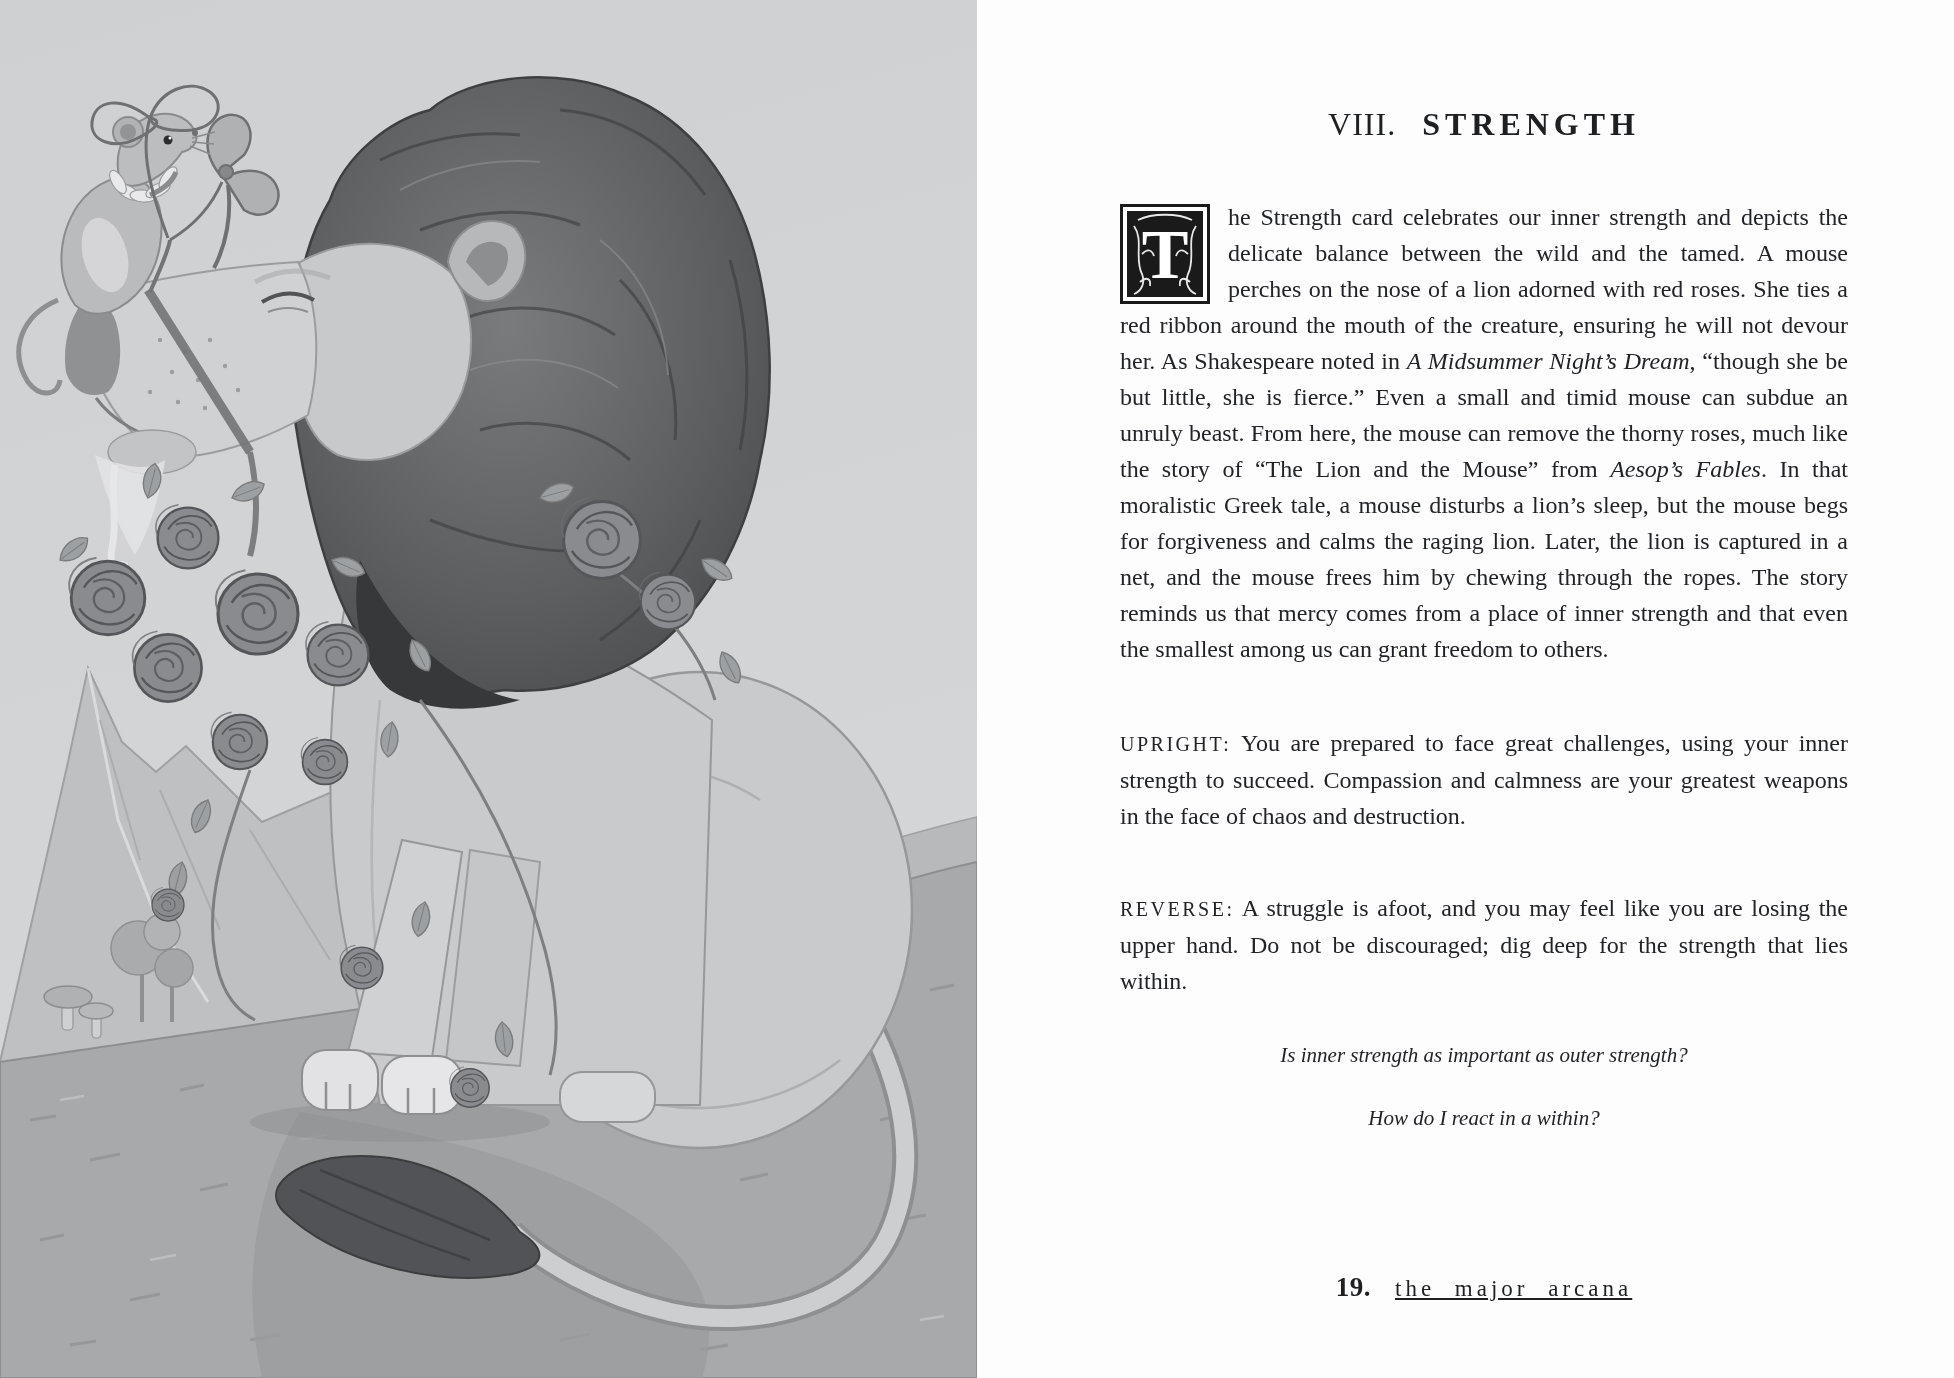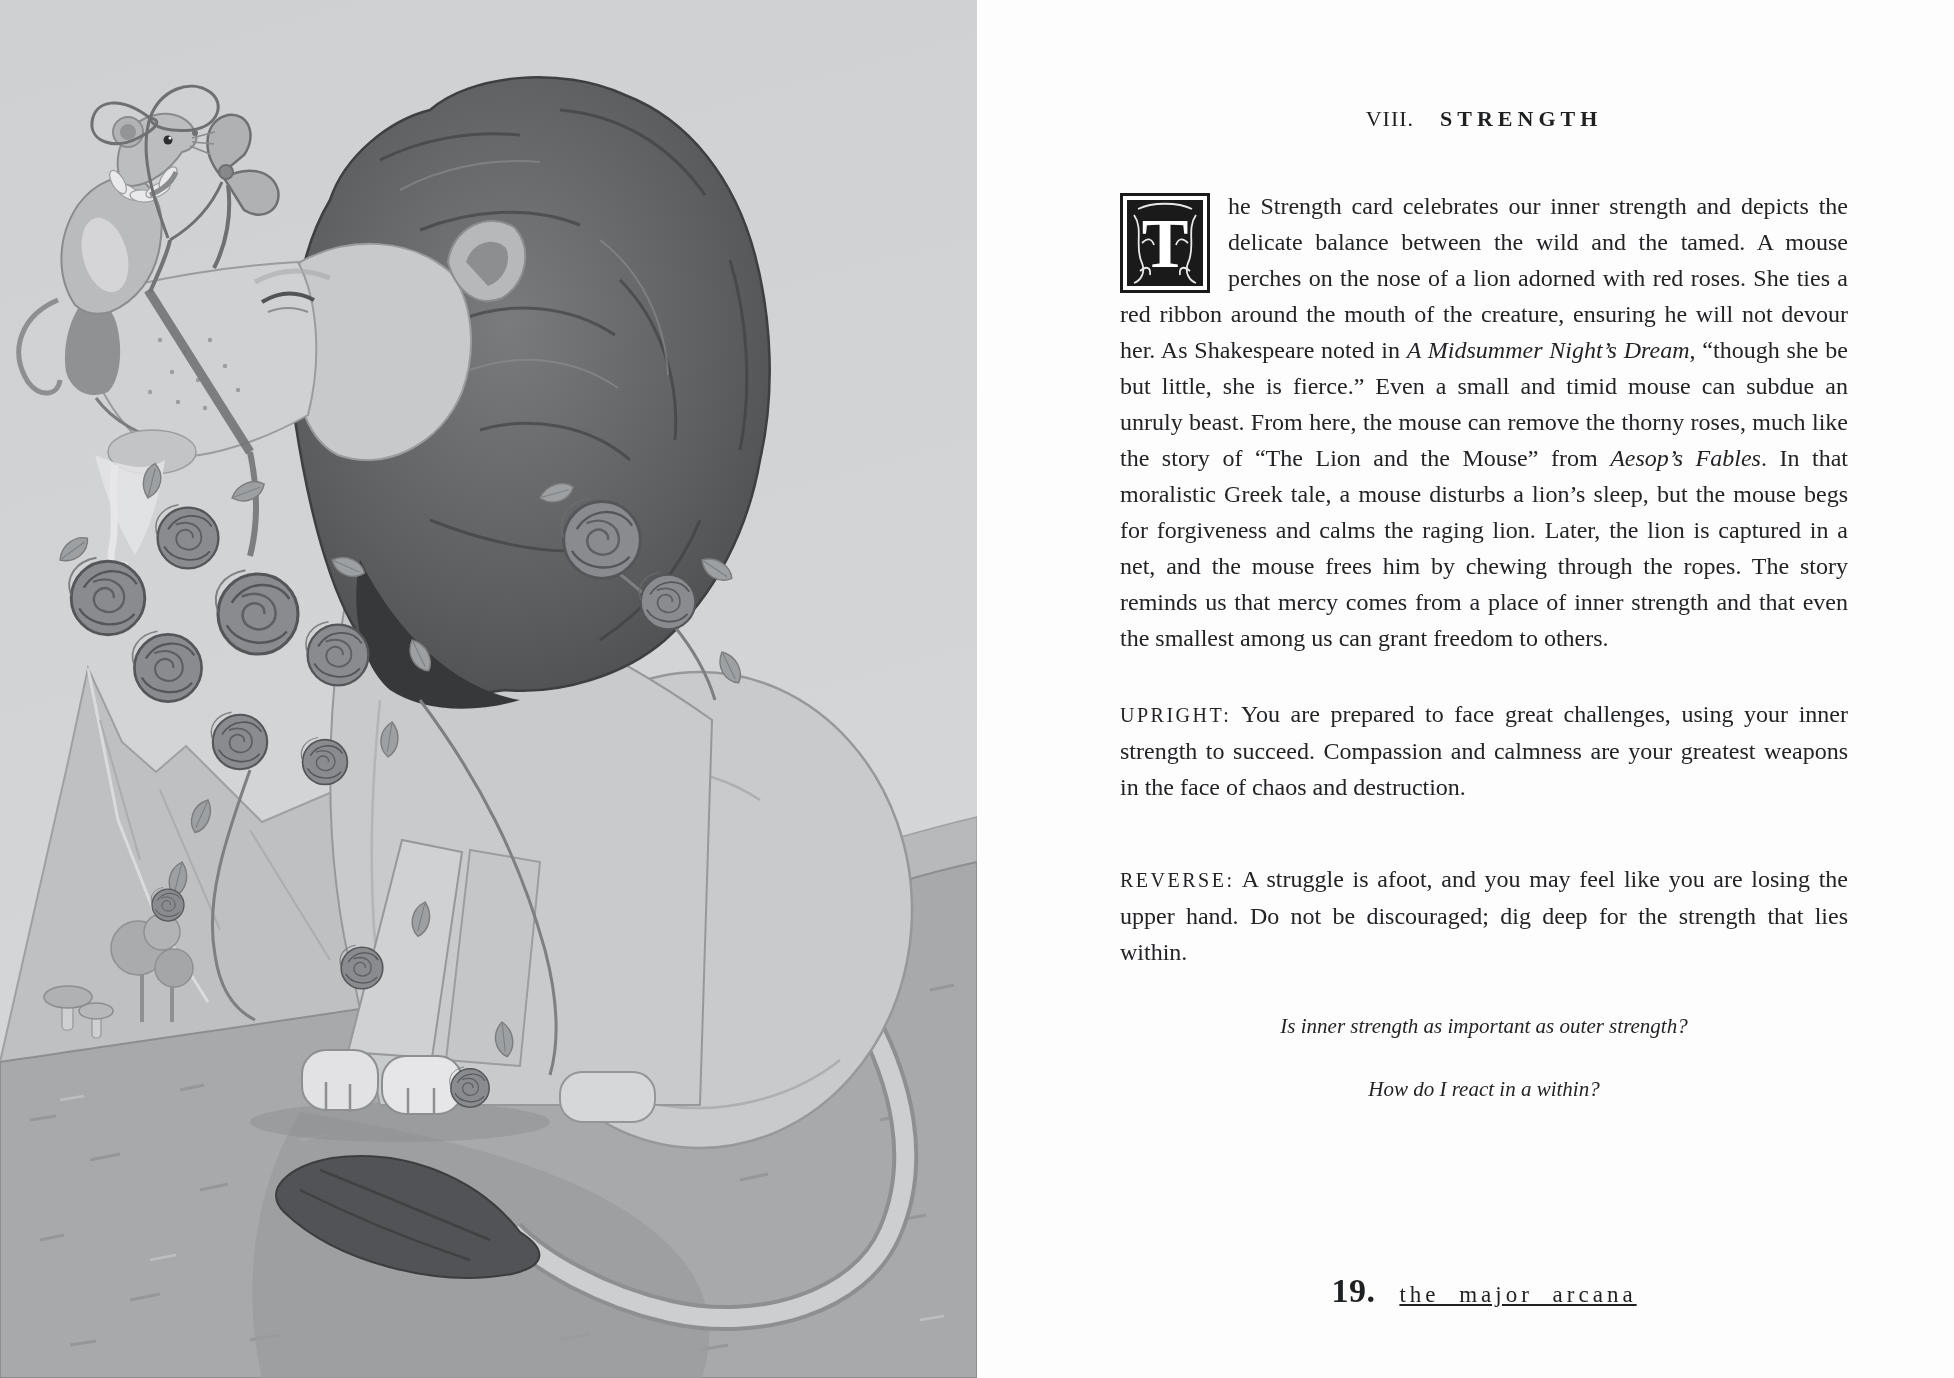--- a/index.html
+++ b/index.html
@@ -8,45 +8,45 @@
 
   .spread { position: relative; width: 1954px; height: 1378px; background: #fdfdfd; overflow: hidden; }
 
   
   .left-page { position: absolute; left: 0; top: 0; width: 977px; height: 1378px; }
   .left-page svg { display: block; width: 977px; height: 1378px; }
 
   
   .right-page { position: absolute; left: 1120px; top: 0; width: 728px; height: 1378px; color: #1f2022; }
 
-  .chapter-heading { margin-top: 106px; text-align: center; font-size: 22px; letter-spacing: 1px; white-space: nowrap; }
+  .chapter-heading { margin-top: 106px; text-align: center; font-size: 32px; letter-spacing: 1px; white-space: nowrap; }
   .chapter-number { font-weight: 400; }
   .chapter-title { font-weight: 700; letter-spacing: 5px; margin-left: 26px; }
 
   .body-para {
     margin-top: 56px;
     font-size: 24px;
     line-height: 36px;
     text-align: justify;
     color: #222326;
   }
   .seg-i { font-style: italic; }
   .seg-sc { font-size: 20px; letter-spacing: 2.5px; }
 
   .dropcap-box { float: left; width: 90px; height: 100px; margin: 5px 18px 2px 0; }
   .dropcap-box svg { display: block; width: 90px; height: 100px; }
 
-  .keyword-para { margin-top: 40px; font-size: 24px; line-height: 36px; text-align: justify; color: #222326; }
+  .keyword-para { margin-top: 58px; font-size: 24px; line-height: 36px; text-align: justify; color: #222326; }
   .keyword-para.reverse { margin-top: 56px; }
 
   .questions { margin-top: 38px; }
   .question { text-align: center; font-style: italic; font-size: 21px; line-height: 36px; margin-top: 27px; color: #222326; }
 
   .footer { position: absolute; left: 0; top: 1272px; width: 728px; text-align: center; white-space: nowrap; }
-  .footer-pagenum { font-size: 34px; font-weight: 700; letter-spacing: 0.5px; }
+  .footer-pagenum { font-size: 27px; font-weight: 700; letter-spacing: 0.5px; }
   .footer-section { font-size: 23px; letter-spacing: 4px; word-spacing: 10px; margin-left: 24px; text-decoration: underline; }
 </style>
 </head>
 <body>
 
 <div class="spread">
 
   <div class="left-page">
     <svg viewBox="0 0 977 1378" aria-hidden="true">
       <defs>

